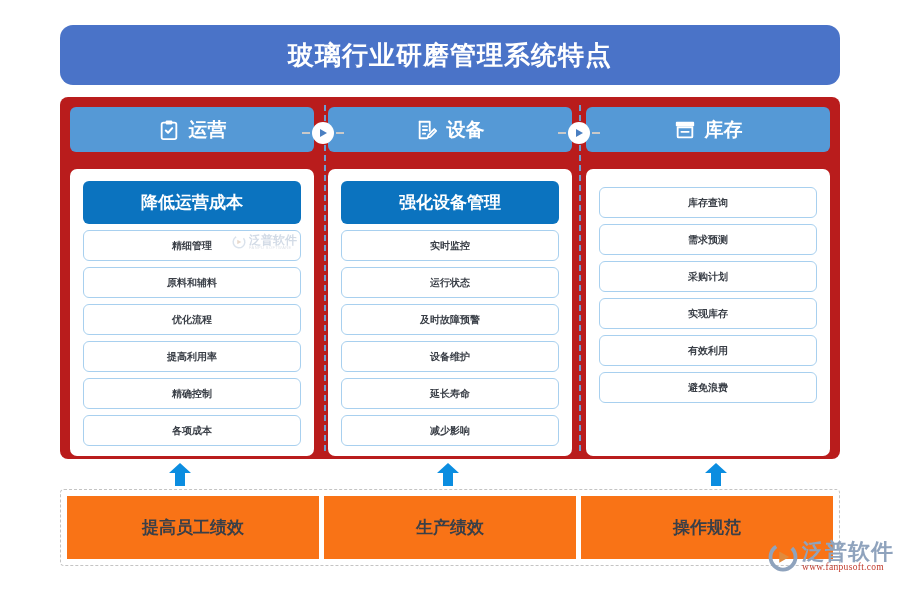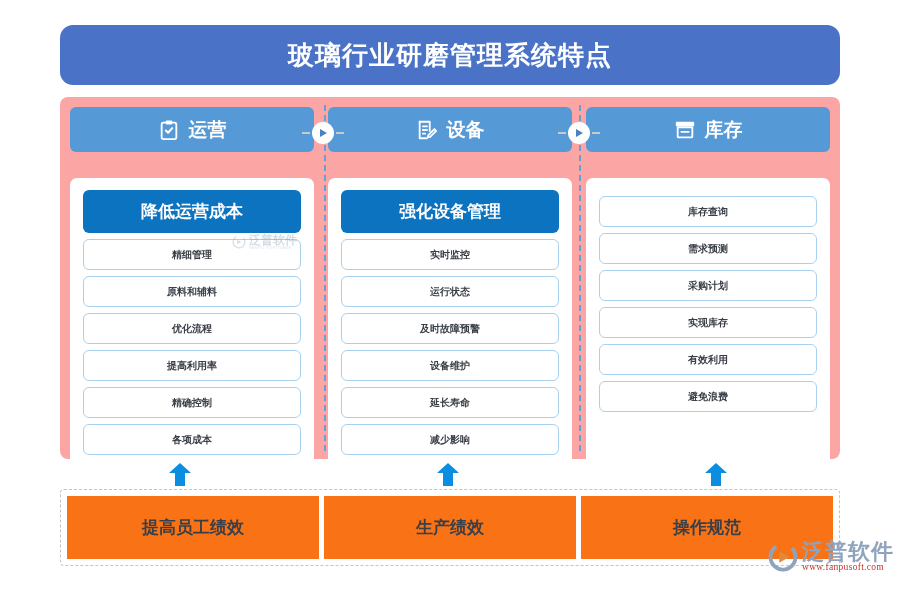--- a/index.html
+++ b/index.html
@@ -33,21 +33,21 @@
     letter-spacing: 1px;
   }
 
   
   .main-panel {
     position: absolute;
     left: 60px;
     top: 97px;
     width: 780px;
     height: 362px;
-    background: #fca5a5;
+    background: #b91c1c;
     border-radius: 8px;
   }
 
   .columns {
     position: absolute;
     left: 0;
     top: 0;
     width: 780px;
     height: 362px;
     display: flex;
@@ -75,21 +75,21 @@
     color: #ffffff;
     font-size: 19px;
     font-weight: bold;
   }
   .col-header .icon {
     display: flex;
     align-items: center;
   }
 
   .col-card {
-    margin-top: 26px;
+    margin-top: 17px;
     background: #ffffff;
     border-radius: 7px;
     padding: 12px 13px 13px 13px;
     box-sizing: border-box;
     height: 287px;
   }
 
   .col-subheader {
     height: 43px;
     background: #0b73bf;

